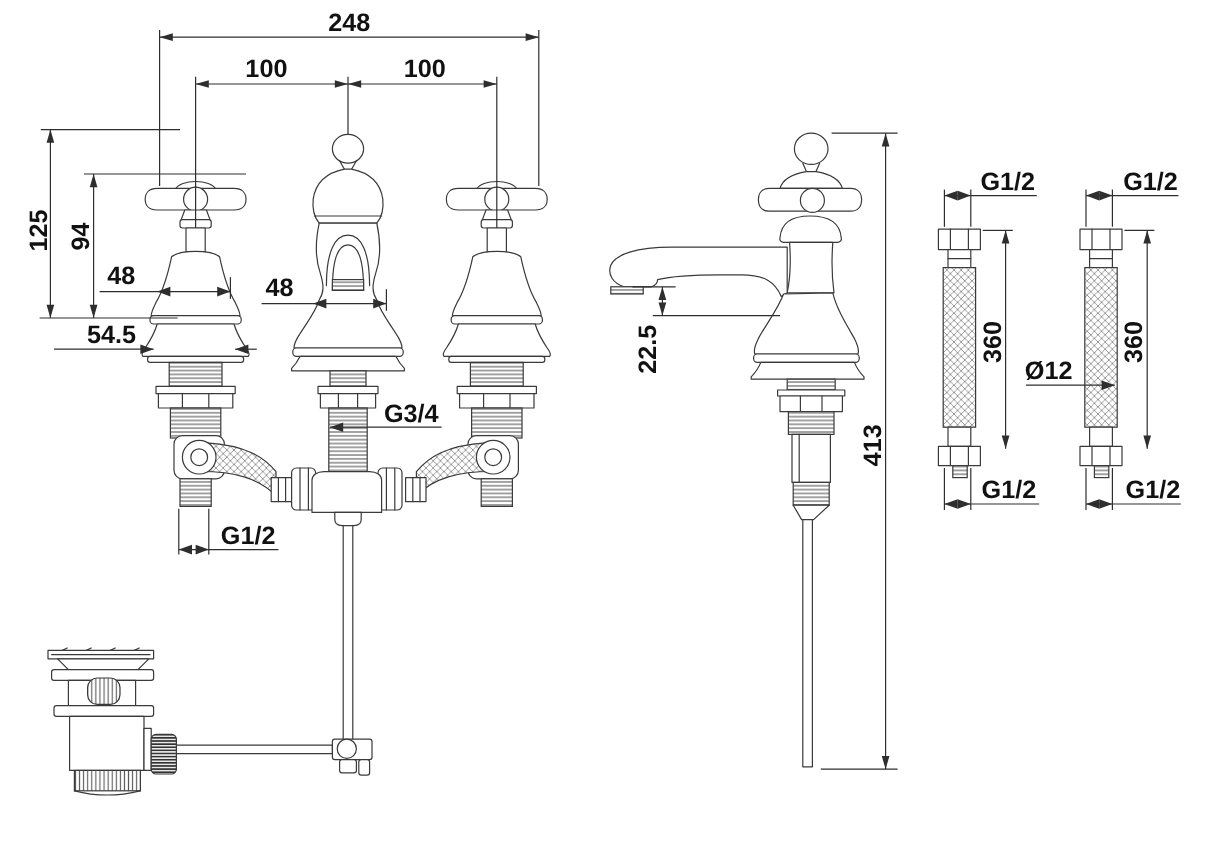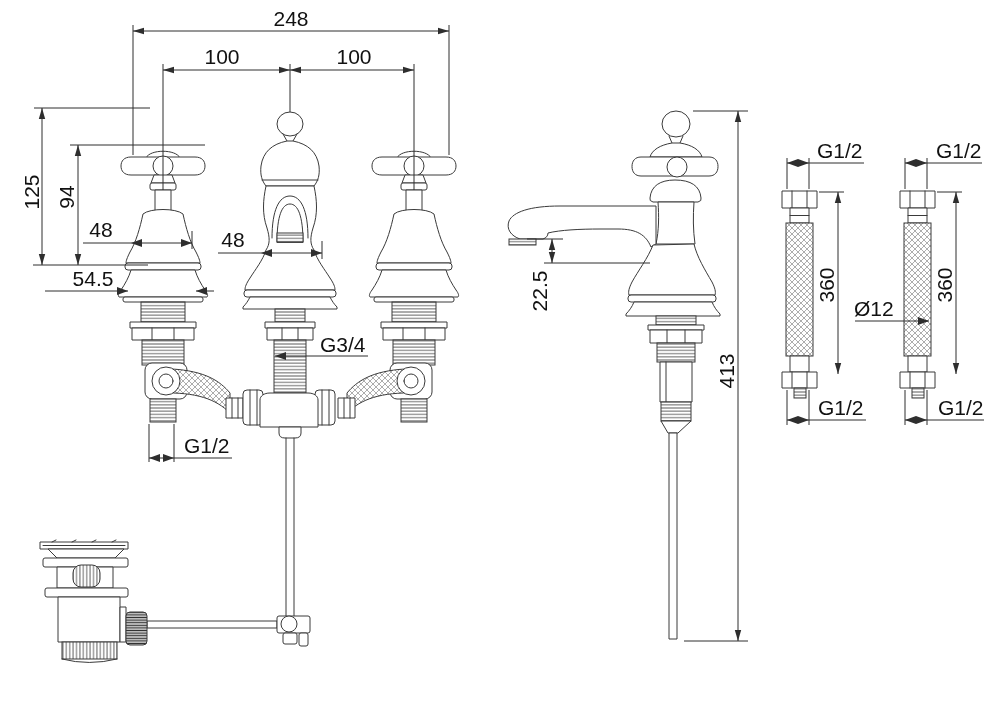--- a/index.html
+++ b/index.html
@@ -1,16 +1,16 @@
 <!DOCTYPE html>
 <html><head>
 <meta charset="utf-8">
 <style>
   html,body { margin:0; padding:0; background:#fff; }
-  #stage { width:1008px; height:704px; background:#fff; position:relative; overflow:hidden; }
+  #stage { width:1008px; height:704px; background:#fff; position:relative; overflow:hidden;font-weight:bold; }
   svg { display:block; }
   .ln  { fill:none; stroke:#3a3a3a; stroke-width:1; stroke-linejoin:round; stroke-linecap:round; }
   .lnf { fill:#ffffff; stroke:#3a3a3a; stroke-width:1; stroke-linejoin:round; }
   .thr { fill:url(#pthr);  stroke:#3a3a3a; stroke-width:1; }
   .vkn { fill:url(#pvkn);  stroke:#3a3a3a; stroke-width:1; }
   .kn  { fill:url(#pkn);   stroke:#3a3a3a; stroke-width:1; }
   .brd { fill:url(#pbrd);  stroke:#3a3a3a; stroke-width:1; }
   .dim { fill:none; stroke:#2e2e2e; stroke-width:1; }
   .arr { fill:#2e2e2e; stroke:none; }
   text.dt { font-family:"Liberation Sans", sans-serif; font-size:21px; fill:#111; }

